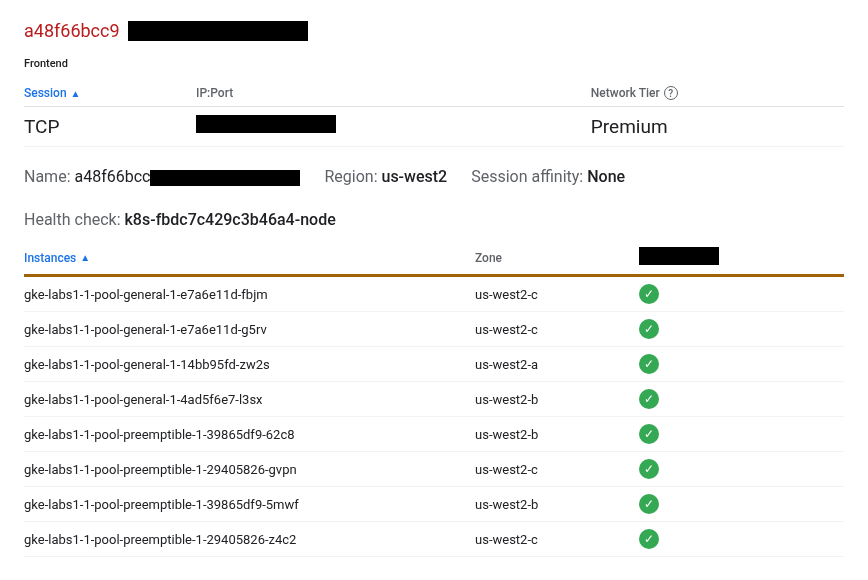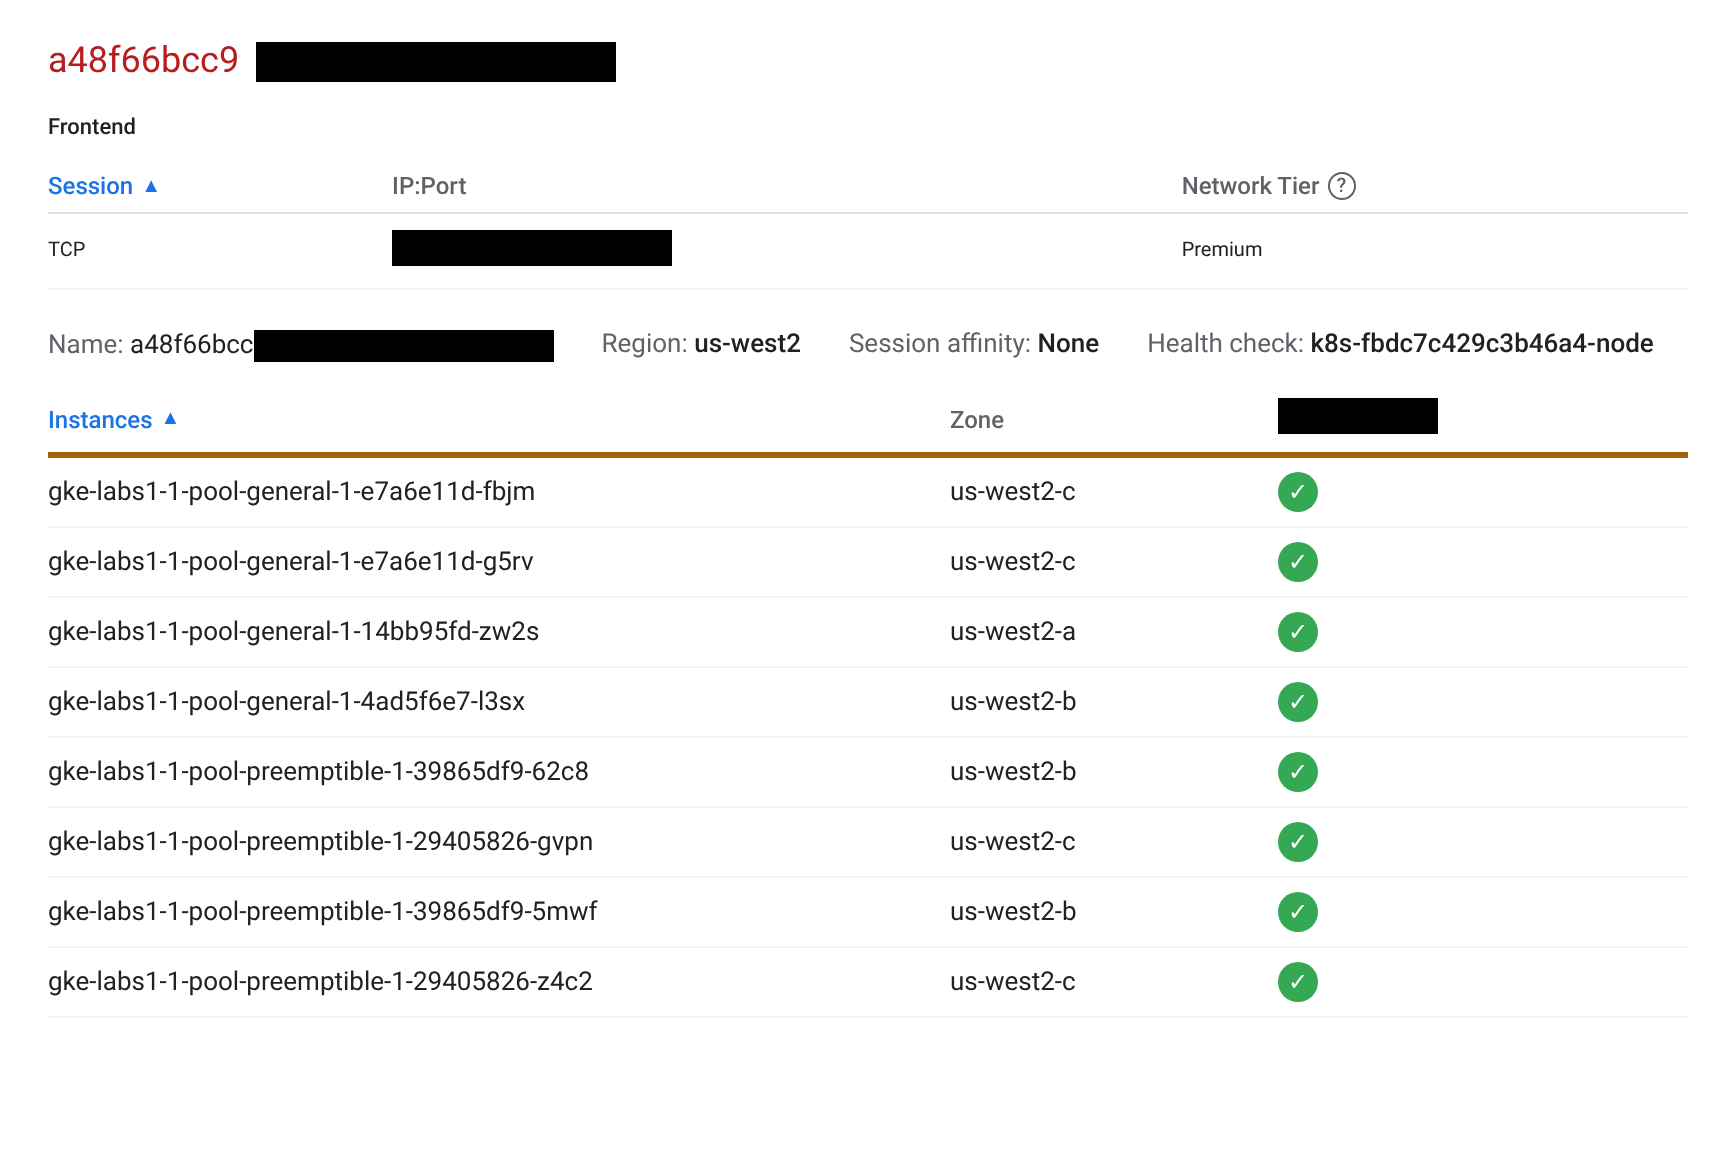--- a/index.html
+++ b/index.html
@@ -53,21 +53,21 @@
       text-align: left;
       padding: 6px 8px 6px 0;
       font-size: 12px;
       font-weight: 500;
       color: #5f6368;
       border-bottom: 1px solid #e0e0e0;
     }
 
     .frontend-table td {
       padding: 8px 8px 8px 0;
-      font-size: 10px;
+      font-size: 19px;
       color: #202124;
       border-bottom: 1px solid #f1f3f4;
     }
 
     .protocol-link {
       color: #1a73e8;
       text-decoration: none;
       display: flex;
       align-items: center;
       gap: 4px;
@@ -103,21 +103,21 @@
       justify-content: center;
       cursor: pointer;
     }
 
     
     .backend-meta {
       display: flex;
       align-items: baseline;
       gap: 24px;
       margin-bottom: 12px;
-      font-size: 13px;
+      font-size: 16px;
       flex-wrap: wrap;
     }
 
     .backend-meta .meta-item {
       color: #202124;
     }
 
     .backend-meta .meta-label {
       color: #5f6368;
     }

